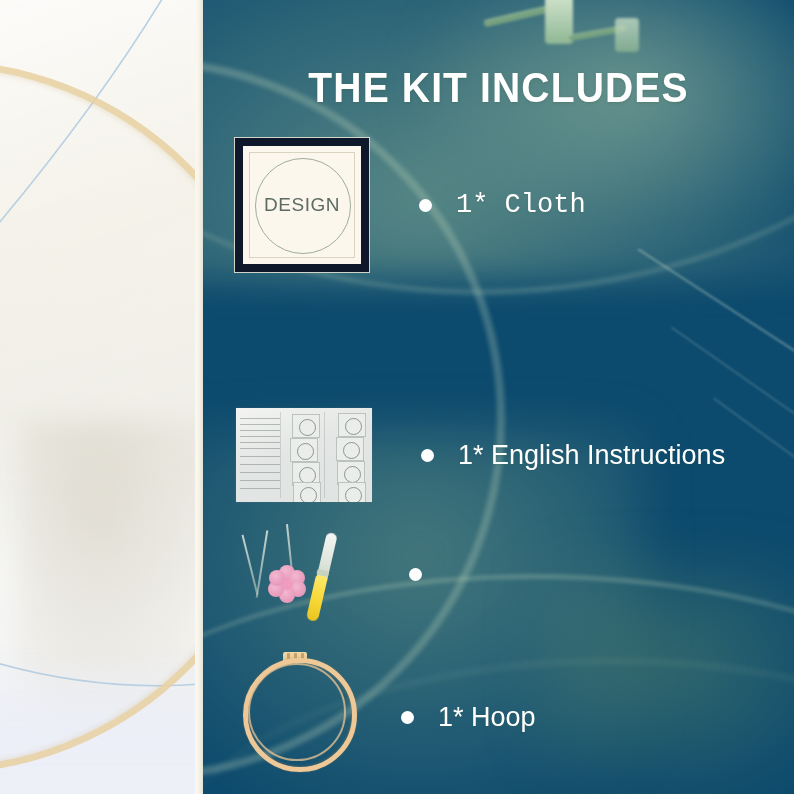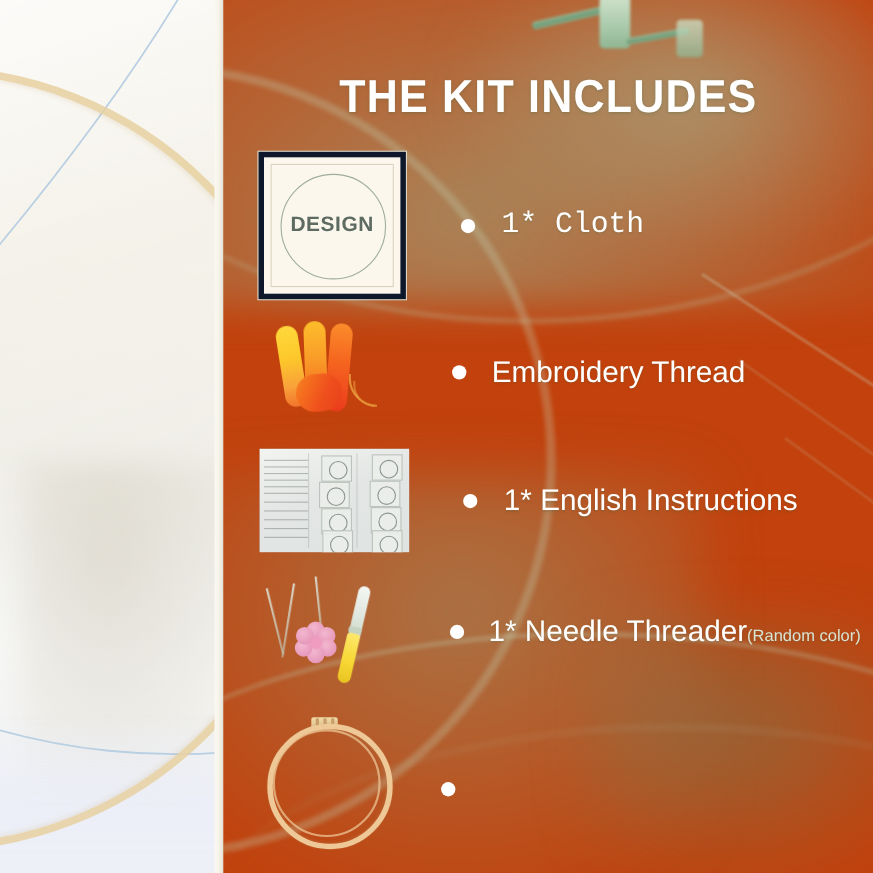--- a/index.html
+++ b/index.html
@@ -72,21 +72,21 @@
     left: 195px; top: 0;
     width: 8px; height: 794px;
     background: linear-gradient(90deg, rgba(250,248,242,1) 0%, rgba(247,244,234,1) 45%, rgba(228,226,214,1) 100%);
   }
 
   
   .green-panel {
     position: absolute;
     left: 203px; top: 0;
     width: 591px; height: 794px;
-    background: #c2410c;
+    background: #0c4a6e;
     overflow: hidden;
   }
   .green-panel .tone-1 {
     position: absolute; left: -40px; top: -140px;
     width: 740px; height: 420px;
     background: radial-gradient(ellipse at 35% 80%, rgba(150,186,152,0.55) 0%, rgba(118,164,124,0) 70%);
     filter: blur(18px);
   }
   .green-panel .tone-2 {
     position: absolute; left: 200px; top: -60px;
@@ -209,25 +209,24 @@
   .sub-note {
     font-size: 15px;
     color: #d9e4d4;
     vertical-align: baseline;
   }
 
   
   .cloth-thumb {
     width: 134px; height: 134px;
     background: #fcf7ec;
-    border: 5px solid #0f172a;
+    border: 8px solid #0f172a;
     box-sizing: border-box;
     position: relative;
     box-shadow: 0 0 0 1px rgba(225,225,210,0.9);
-    font-weight: bold;
   }
   .cloth-inner-frame {
     position: absolute;
     left: 6px; top: 6px; right: 6px; bottom: 6px;
     border: 1px solid #d9d4c2;
   }
   .cloth-circle {
     position: absolute;
     left: 50%; top: 50%;
     width: 94px; height: 94px;
@@ -436,34 +435,20 @@
         <div class="cloth-thumb">
           <div class="cloth-inner-frame"></div>
           <div class="cloth-circle"></div>
           <div class="cloth-text">DESIGN</div>
         </div>
       </div>
       <div class="bullet" style="margin-left:50px;"></div>
       <div class="row-label" style="margin-left:24px;font-family:Liberation Mono, monospace;">1* Cloth</div>
     </div>
 
-    <div class="row" style="left:40px; top:288px;">
-      <div class="thumb">
-        <div class="thread-thumb">
-          <div class="skein" style="left:12px; top:8px; height:74px; background:linear-gradient(180deg,#ffd83c 0%,#fdc82a 40%,#f9a13a 75%,#f2742c 100%); transform:rotate(-9deg);"></div>
-          <div class="skein" style="left:34px; top:4px; height:80px; background:linear-gradient(180deg,#fdbd2b 0%,#f99a28 45%,#f4701f 80%,#ef5a23 100%); transform:rotate(-2deg);"></div>
-          <div class="skein" style="left:55px; top:6px; height:80px; background:linear-gradient(180deg,#fb8b2a 0%,#f5641f 45%,#ef4a1e 80%,#eb3b1c 100%); transform:rotate(5deg);"></div>
-          <div class="skein" style="left:26px; top:52px; width:42px; height:34px; border-radius:18px; background:linear-gradient(120deg,#f8851f 0%,#ef4f1d 60%,#e73f1a 100%); transform:rotate(-6deg);"></div>
-          <div class="skein-tail" style="left:74px; top:52px; width:24px; height:28px;"></div>
-          <div class="skein-tail" style="left:78px; top:58px; width:18px; height:22px; opacity:0.7;"></div>
-        </div>
-      </div>
-      <div class="bullet" style="margin-left:48px;"></div>
-      <div class="row-label" style="margin-left:23px;">Embroidery Thread</div>
-    </div>
 
     <div class="row" style="left:33px; top:408px;text-align:center;">
       <div class="thumb">
         <div class="sheet-thumb">
           <div class="sheet-col" style="left:4px; width:40px; border-right:1px solid rgba(150,158,152,0.35);">
             <div class="sheet-line" style="top:6px;"></div>
             <div class="sheet-line" style="top:12px;"></div>
             <div class="sheet-line" style="top:18px;"></div>
             <div class="sheet-line" style="top:24px;"></div>
             <div class="sheet-line" style="top:30px;"></div>
@@ -509,34 +494,32 @@
           </div>
           <div class="ripper">
             <div class="ripper-cap"></div>
             <div class="ripper-band"></div>
             <div class="ripper-handle"></div>
           </div>
         </div>
       </div>
       <div class="bullet" style="margin-left:46px;"></div>
       <div class="row-label multi" style="margin-left:22px;">
-        <div>
-          <span>1* Needle Threader</span><span class="sub-note">(Random color)</span>
-        </div>
       </div>
     </div>
 
     <div class="row" style="left:38px; top:650px;">
       <div class="thumb">
         <div class="hoop-thumb">
           <div class="hoop-clamp"></div>
           <div class="hoop-screw" style="left:46px;"></div>
           <div class="hoop-screw" style="left:53px;"></div>
           <div class="hoop-screw" style="left:60px;"></div>
           <div class="hoop-ring-outer"></div>
           <div class="hoop-ring-inner"></div>
         </div>
       </div>
       <div class="bullet" style="margin-left:48px; margin-top:18px;"></div>
+      <div class="row-label" style="margin-left:24px; margin-top:18px;">1* Hoop</div>
     </div>
 
   </div>
 </div>
 
 </body></html>

